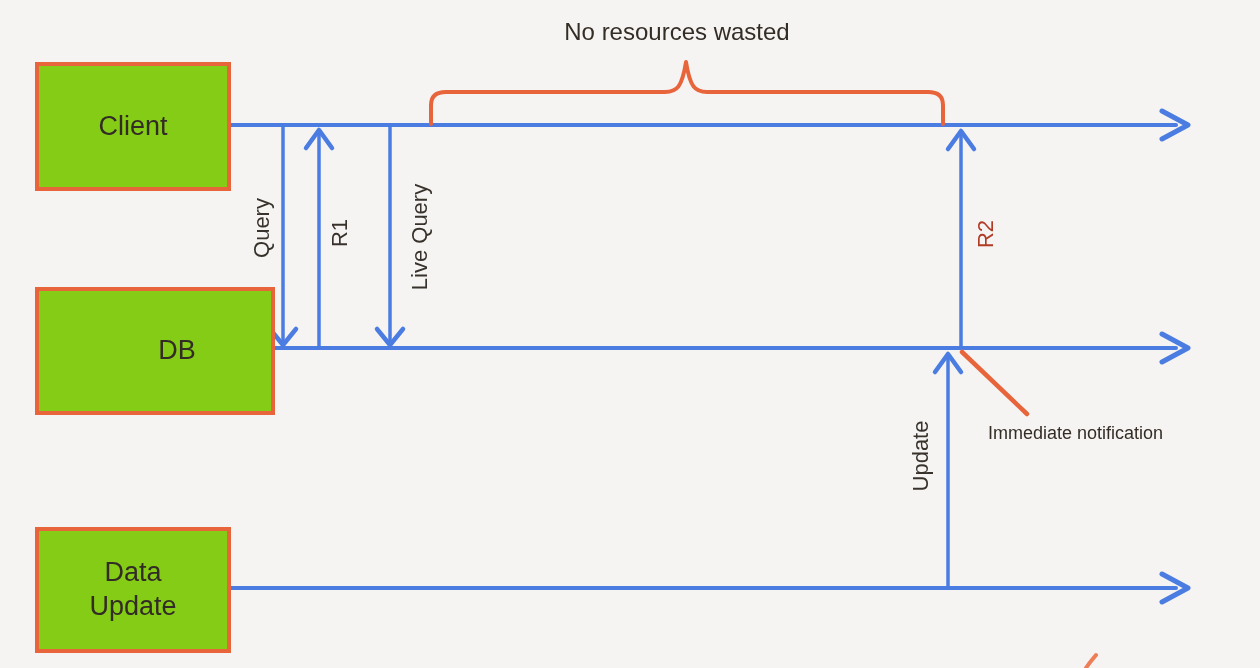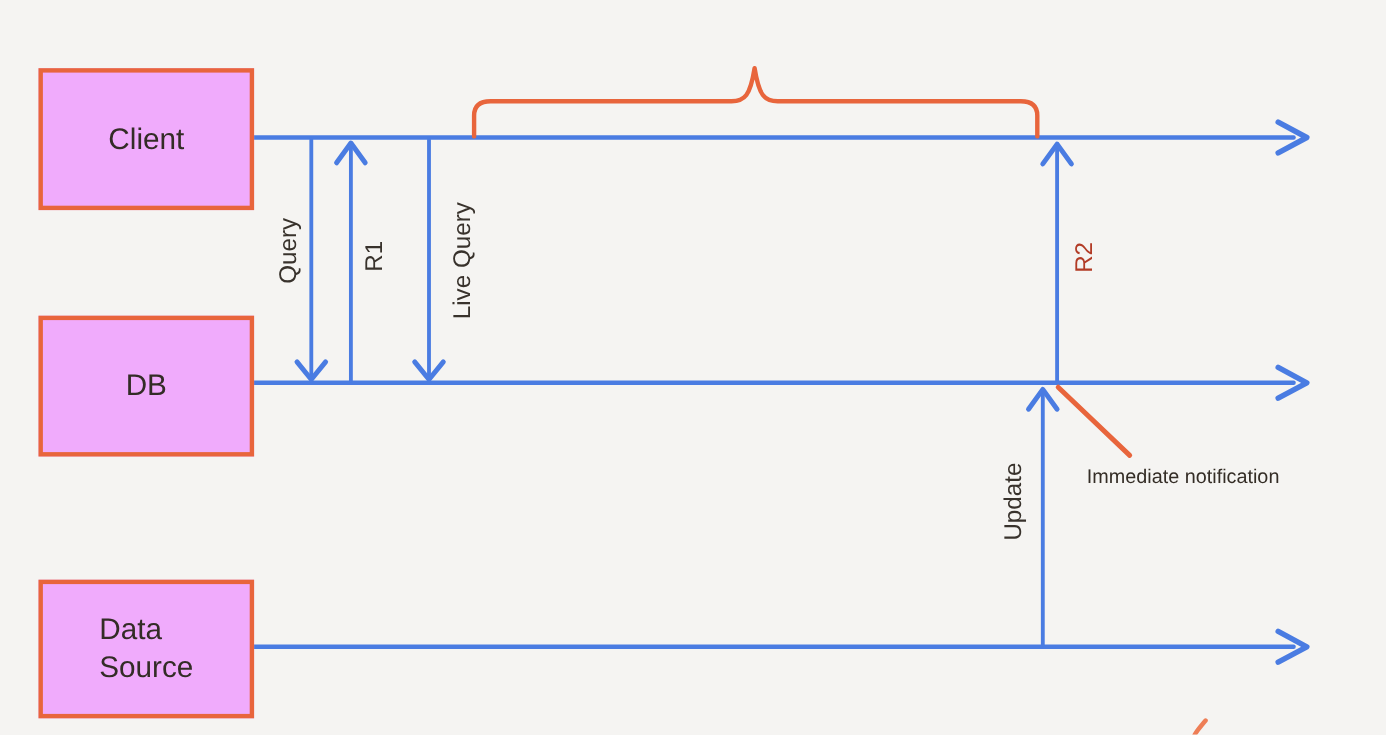--- a/index.html
+++ b/index.html
@@ -10,32 +10,32 @@
     background: #F5F4F2;
     font-family: "Liberation Sans", sans-serif;
     overflow: hidden;
   }
   .layer { position: absolute; left: 0; top: 0; }
   .node {
     position: absolute;
     left: 35px;
     width: 188px;
     border: 4px solid #E8653C;
-    background: #f0abfc;
+    background: #84cc16;
     display: flex;
     align-items: center;
     justify-content: center;
-    text-align: left;
+    text-align: center;
     color: #332C26;
     font-size: 27px;
     line-height: 1.25;
   }
   .node .label { white-space: pre-line; }
   .node-client { top: 62px;  height: 121px; }
-  .node-db     { top: 287px; height: 120px; }
+  .node-db     { top: 287px; height: 120px; padding-left: 44px; }
   .node-ds     { top: 527px; height: 118px; }
   .vlabel {
     position: absolute;
     transform: translate(-50%, -50%) rotate(-90deg);
     font-size: 22px;
     color: #38322C;
     white-space: nowrap;
   }
   .vlabel-query  { left: 262px; top: 228px; }
   .vlabel-r1     { left: 340px; top: 233px; }
@@ -107,24 +107,25 @@
   </svg>
 
   <div class="node node-client">
     <span class="label">Client</span>
   </div>
   <div class="node node-db">
     <span class="label">DB</span>
   </div>
   <div class="node node-ds">
     <span class="label">Data
-Source</span>
+Update</span>
   </div>
 
   <div class="vlabel vlabel-query">Query</div>
   <div class="vlabel vlabel-r1">R1</div>
   <div class="vlabel vlabel-lq">Live Query</div>
   <div class="vlabel vlabel-r2">R2</div>
   <div class="vlabel vlabel-update">Update</div>
 
+  <div class="brace-label">No resources wasted</div>
   <div class="notif-label">Immediate notification</div>
 
 </div>
 
 </body></html>

